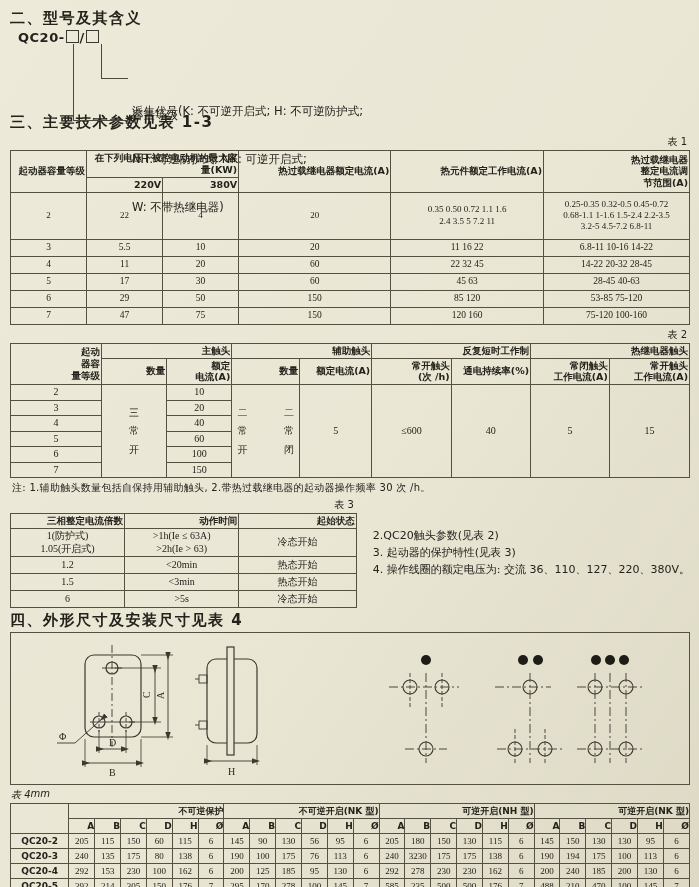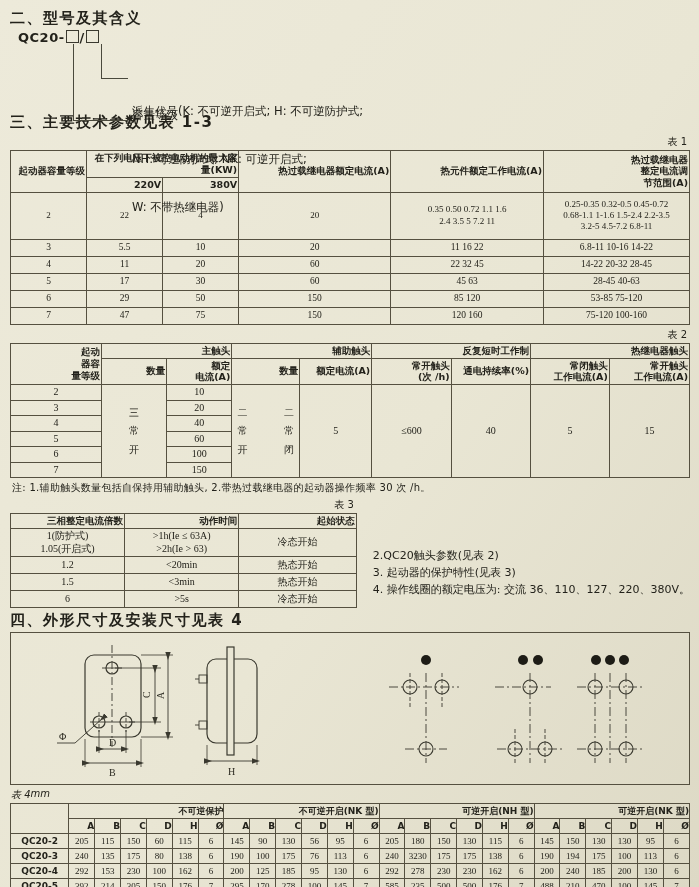--- a/index.html
+++ b/index.html
@@ -30,21 +30,21 @@
   .t1 tbody tr:first-child td{height:44px;font-size:9px;}
   .t2 tbody td{height:12px;}
   .vtext{width:13px;margin:0 auto;word-break:break-all;line-height:1.85;font-size:10px;
          font-family:"DejaVu Sans",sans-serif;}
   .auxwrap{display:flex;justify-content:center;gap:28px;}
   .note-line{font-size:10px;margin:3px 0 0 2px;letter-spacing:.3px;}
   
   .t3-row{display:flex;align-items:flex-start;}
   .t3-left{width:363px;}
   .t3 td{height:14px;}
-  .side-notes{margin-left:16px;margin-top:52px;font-size:11px;line-height:17px;}
+  .side-notes{margin-left:16px;margin-top:32px;font-size:11px;line-height:17px;}
   .side-notes div{white-space:pre;}
   
   .panel{border:1.2px solid #555040;height:151px;margin-top:2px;position:relative;}
   svg{display:block;}
   svg text{font-family:"Liberation Serif",serif;font-size:10px;fill:#2c2b22;}
   .t4-meta{display:flex;justify-content:flex-start;font-size:10px;margin:3px 2px 1px 1px;font-style:italic;}
   
   .t4 th{height:14px;font-size:9px;padding:0;}
   .t4 td{height:14px;font-size:9px;padding:0;}
   .t4 td.model{font-family:"DejaVu Sans",sans-serif;font-weight:bold;font-size:9px;}

